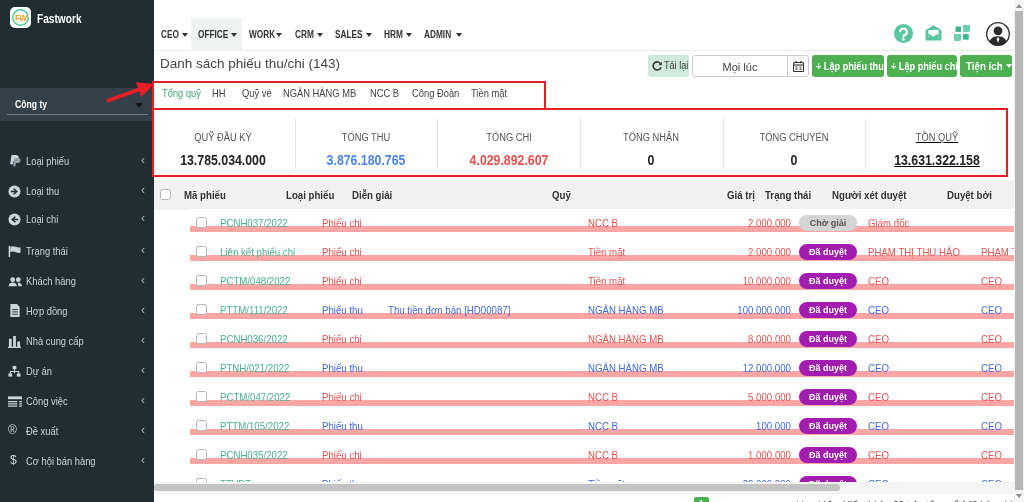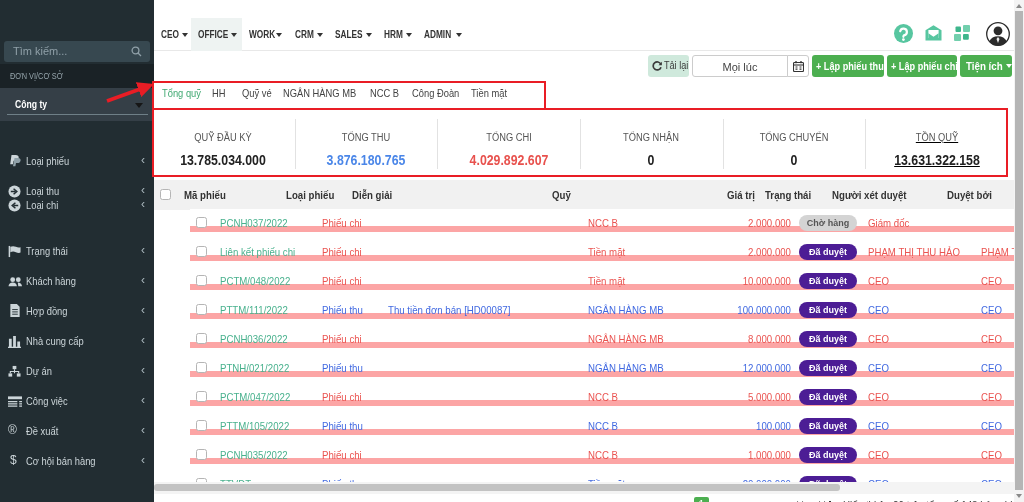--- a/index.html
+++ b/index.html
@@ -39,48 +39,47 @@
 .sumcol .lb { font-size:10px; color:#555; margin-top:19.5px; transform:scaleX(.93); }
 .sumcol .vl { font-size:14px; font-weight:bold; color:#222; margin-top:9px; transform:scaleX(.88); }
 .sumdiv { position:absolute; top:101px; width:1px; height:50px; background:#e2e2e2; }
 
 #thead { position:absolute; left:0; top:162px; width:860px; height:30px; background:#f1f1f1; }
 .th { position:absolute; top:9px; font-size:10.5px; font-weight:bold; color:#333; transform:scaleX(.92); transform-origin:0 50%; white-space:nowrap; }
 .row { position:absolute; left:0; width:860px; height:23px; border-bottom:6px solid #fca5a5; background:#fff;margin-left:36px; }
 .cell { position:absolute; top:8px; font-size:10.5px; transform:scaleX(.92); transform-origin:0 50%; white-space:nowrap; }
 .cb { position:absolute; left:6px; width:11px; height:11px; border:1px solid #b5b5b5; border-radius:2.5px; background:#fff; }
 .pill { position:absolute; left:609px; top:6px; width:58px; height:16px; border-radius:8px; font-size:9px; font-weight:bold; text-align:center; line-height:16px; }
-.pill-blue { background:#4c1d95; color:#fff; }
+.pill-blue { background:#a21caf; color:#fff; }
 .pill-gray { background:#d4d4d4; color:#555; }
 .green { color:#48b18d; }
 .red { color:#ea5350; }
 .blue { color:#4169e1; }
 
 #hscroll { position:absolute; left:0; top:464px; width:860px; height:12px; background:#f4f4f4; }
 #hthumb { position:absolute; left:0px; top:2px; width:686px; height:7px; background:#c3c3c3; border-radius:3px; }
 #vscroll { position:absolute; left:1014px; top:0; width:10px; height:502px; background:#f4f4f4; }
 #vthumb { position:absolute; left:1px; top:11px; width:8px; height:479px; background:#b5b5b5; }
 
 #pager { position:absolute; left:0; top:476px; width:860px; height:26px; background:#fff; }
 .pg { position:absolute; top:6px; font-size:10.5px; color:#333; }
 #pg1 { position:absolute; left:540px; top:3px; width:15px; height:15px; background:#4caf50; color:#fff; font-size:10.5px; text-align:center; line-height:15px; border-radius:2px; }
 .tri-r { display:inline-block; width:0; height:0; border-top:4px solid transparent; border-bottom:4px solid transparent; border-left:5px solid #333; margin-right:0px; }
 </style>
 </head>
 <body>
 <div id="sidebar">
-  <div id="search">
-      <span class="ph">Tìm kiếm...</span>
-    <svg style="position:absolute;right:8px;top:5px" width="11" height="11" viewBox="0 0 11 11">
-        <circle cx="4.5" cy="4.5" r="3.4" fill="none" stroke="#90a0a8" stroke-width="1.3"></circle>
-        <line x1="7" y1="7" x2="10" y2="10" stroke="#90a0a8" stroke-width="1.3"></line>
-      </svg>
-  </div>
-  <div class="shead" style="top:64px;height:24px;">
-      <span style="top:8px">ĐƠN VỊ/CƠ SỞ</span>
+  <div id="logo">
+      <div id="logoicon">
+    <svg width="21" height="21" viewBox="0 0 21 21">
+          <circle cx="10.5" cy="10.5" r="7.8" fill="none" stroke="#4ec89e" stroke-width="1.4"></circle>
+          <text x="10.7" y="13.8" font-size="8.5" font-weight="bold" fill="#f0a42a" font-family="Liberation Sans" text-anchor="middle" letter-spacing="-1">FW</text>
+        </svg>
+  </div>
+      <div id="logotext">Fastwork</div>
     </div>
   <div style="position:absolute;left:0;top:88px;width:154px;height:33px;background:#353f47;"></div>
   <div id="cty">Công ty</div>
   <div style="position:absolute;right:11px;top:103px;width:0;height:0;border-left:4px solid transparent;border-right:4px solid transparent;border-top:5px solid #161616;"></div>
   <div id="ctyline"></div>
   <div class="menu" style="top:146px">
       <span class="ic"><svg width="14" height="14" viewBox="0 0 14 14">
           <path d="M3.5 1h4.2c2 0 3.2 1 3 2.8-.2 1.9-1.6 2.9-3.5 2.9H5.6l-.7 3.6H2.2L3.5 1z" fill="#ccd5d9"></path>
           <path d="M6.5 4h3.6c1.7 0 2.7.9 2.5 2.5-.2 1.7-1.4 2.6-3.1 2.6H8l-.6 3.2H5L6.5 4z" fill="#8fa0a8"></path>
         </svg></span>
@@ -88,21 +87,21 @@
       <span class="chev">‹</span>
     </div>
   <div class="menu" style="top:176px">
       <span class="ic"><svg width="13" height="13" viewBox="0 0 14 14" style="margin-top:1px">
           <circle cx="7" cy="7" r="6.5" fill="#ccd5d9"></circle>
           <path d="M3 7h5M6 4l3.5 3L6 10" stroke="#222d32" stroke-width="1.6" fill="none"></path>
         </svg></span>
       <span class="txt">Loại thu</span>
       <span class="chev">‹</span>
     </div>
-  <div class="menu" style="top:190px">
+  <div class="menu" style="top:204px">
       <span class="ic"><svg width="13" height="13" viewBox="0 0 14 14" style="margin-top:1px">
           <circle cx="7" cy="7" r="6.5" fill="#ccd5d9"></circle>
           <path d="M11 7H6M8 4L4.5 7 8 10" stroke="#222d32" stroke-width="1.6" fill="none"></path>
         </svg></span>
       <span class="txt">Loại chi</span>
       <span class="chev">‹</span>
     </div>
   <div class="menu" style="top:236px">
       <span class="ic"><svg width="13" height="13" viewBox="0 0 14 14" style="margin-top:1px">
           <path d="M1.5 1v12" stroke="#ccd5d9" stroke-width="1.6"></path>
@@ -201,20 +200,21 @@
         <rect x="0" y="9" width="7" height="7" rx="1" fill="#72cfad"></rect>
         <rect x="9" y="9" width="5.8" height="5.8" rx="1" fill="#3eb68c"></rect>
       </svg>
     <svg style="position:absolute;left:832px;top:4px" width="24" height="24" viewBox="0 0 24 24">
         <circle cx="12" cy="12" r="11.3" fill="#fff" stroke="#2b2b2b" stroke-width="1.3"></circle>
         <circle cx="12" cy="8.8" r="4.4" fill="#2b2b2b"></circle>
         <path d="M3.2 19.5C4.8 16 8 14.3 12 14.3s7.2 1.7 8.8 5.2C18.6 22.3 15.5 23.7 12 23.7s-6.6-1.4-8.8-4.2z" fill="#2b2b2b"></path>
         <path d="M12 15l-1.5 2L12 21l1.5-4z" fill="#fff" opacity="0.9"></path>
       </svg>
   </div>
+  <div id="title">Danh sách phiếu thu/chi (143)</div>
   <div id="hdrbtns">
     <div class="btn" style="left:494px;width:41px;background:#cfe9dc;color:#3b3b3b;white-space:nowrap;">
       <svg style="position:absolute;left:4px;top:6px" width="10" height="10" viewBox="0 0 10 10">
           <path d="M8.8 3.2A4 4 0 1 0 9 6.2" fill="none" stroke="#3b3b3b" stroke-width="1.7"></path>
           <path d="M9.9 0.8v3.4H6.5z" fill="#3b3b3b"></path>
         </svg>
       <span style="position:absolute;left:16px;top:0;font-size:10px;transform:scaleX(.91);transform-origin:0 50%;">Tải lại</span>
       </div>
     <div class="btn" style="left:538px;width:96px;background:#fff;border:1px solid #ccc;border-radius:3px 0 0 3px;color:#444;font-size:11px;">Mọi lúc</div>
     <div class="btn" style="left:633px;width:22px;background:#fff;border:1px solid #ccc;border-radius:0 3px 3px 0;">
@@ -289,21 +289,21 @@
     <span class="th" style="left:678px">Người xét duyệt</span>
     <span class="th" style="left:793px">Duyệt bởi</span>
   </div>
   <div id="rows" style="position:absolute;left:0;top:0;width:860px;height:465px;overflow:hidden;">
     <div class="row" style="top:191px">
         <div class="cb" style="top:8px"></div>
         <span class="cell green" style="left:30px">PCNH037/2022</span>
         <span class="cell red" style="left:132px">Phiếu chi</span>
         <span class="cell red" style="left:398px">NCC B</span>
         <span class="cell red" style="left:511px;width:90px;text-align:right;transform-origin:100% 50%;">2.000.000</span>
-        <span class="pill pill-gray">Chờ hàng</span>
+        <span class="pill pill-gray">Chờ giải</span>
         <span class="cell red" style="left:678px">Giám đốc</span>
       </div>
     <div class="row" style="top:220px">
         <div class="cb" style="top:8px"></div>
         <span class="cell green" style="left:30px">Liên kết phiếu chi</span>
         <span class="cell red" style="left:132px">Phiếu chi</span>
         <span class="cell red" style="left:398px">Tiền mặt</span>
         <span class="cell red" style="left:511px;width:90px;text-align:right;transform-origin:100% 50%;">2.000.000</span>
         <span class="pill pill-blue">Đã duyệt</span>
         <span class="cell red" style="left:678px">PHẠM THỊ THU HẢO</span>

